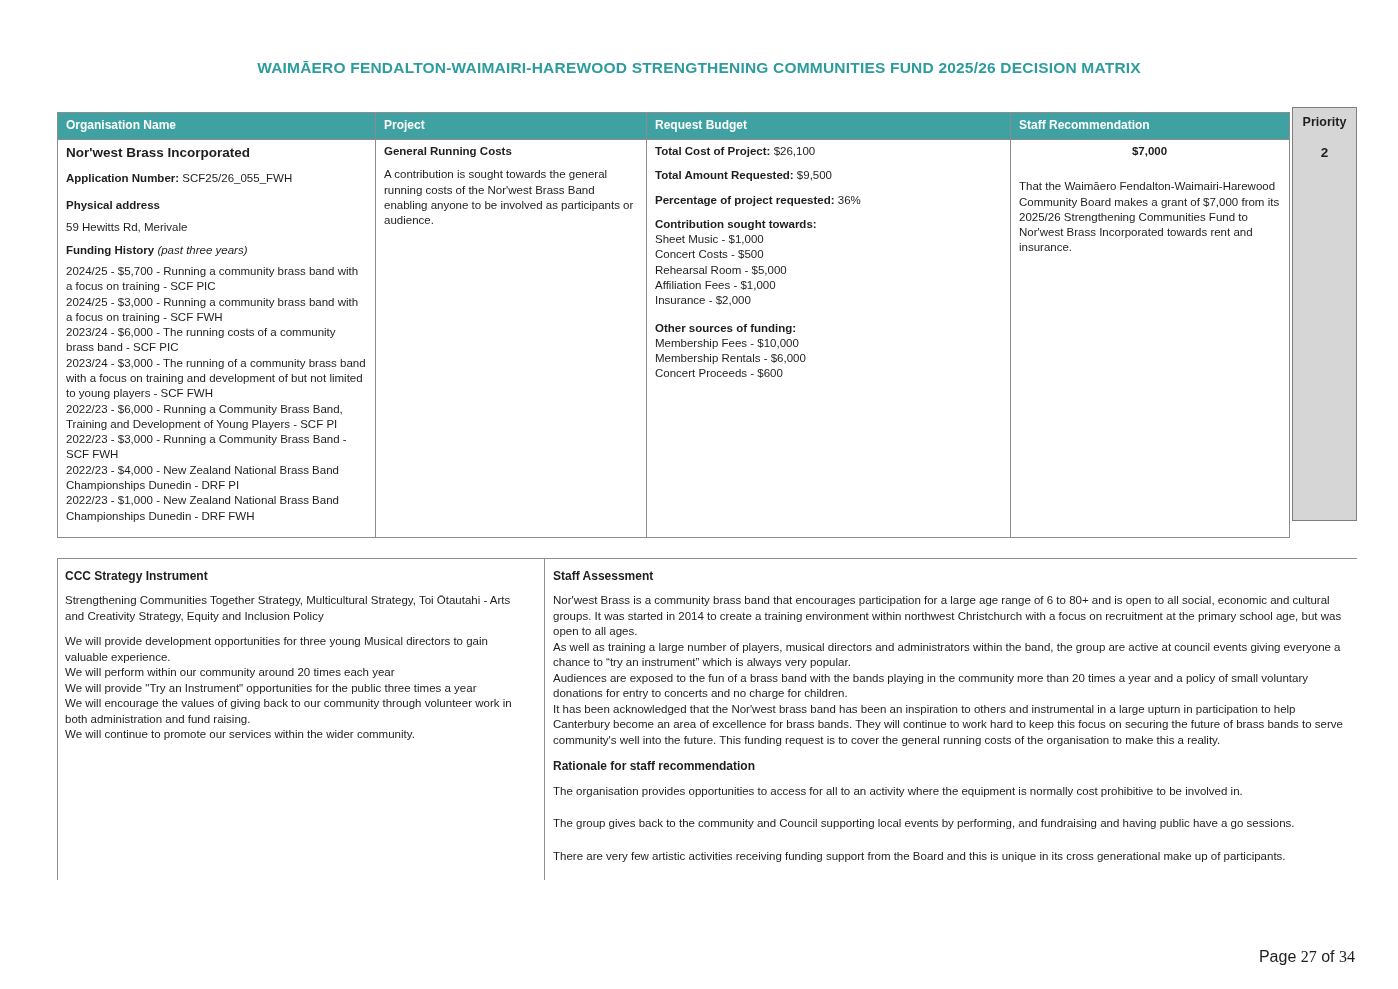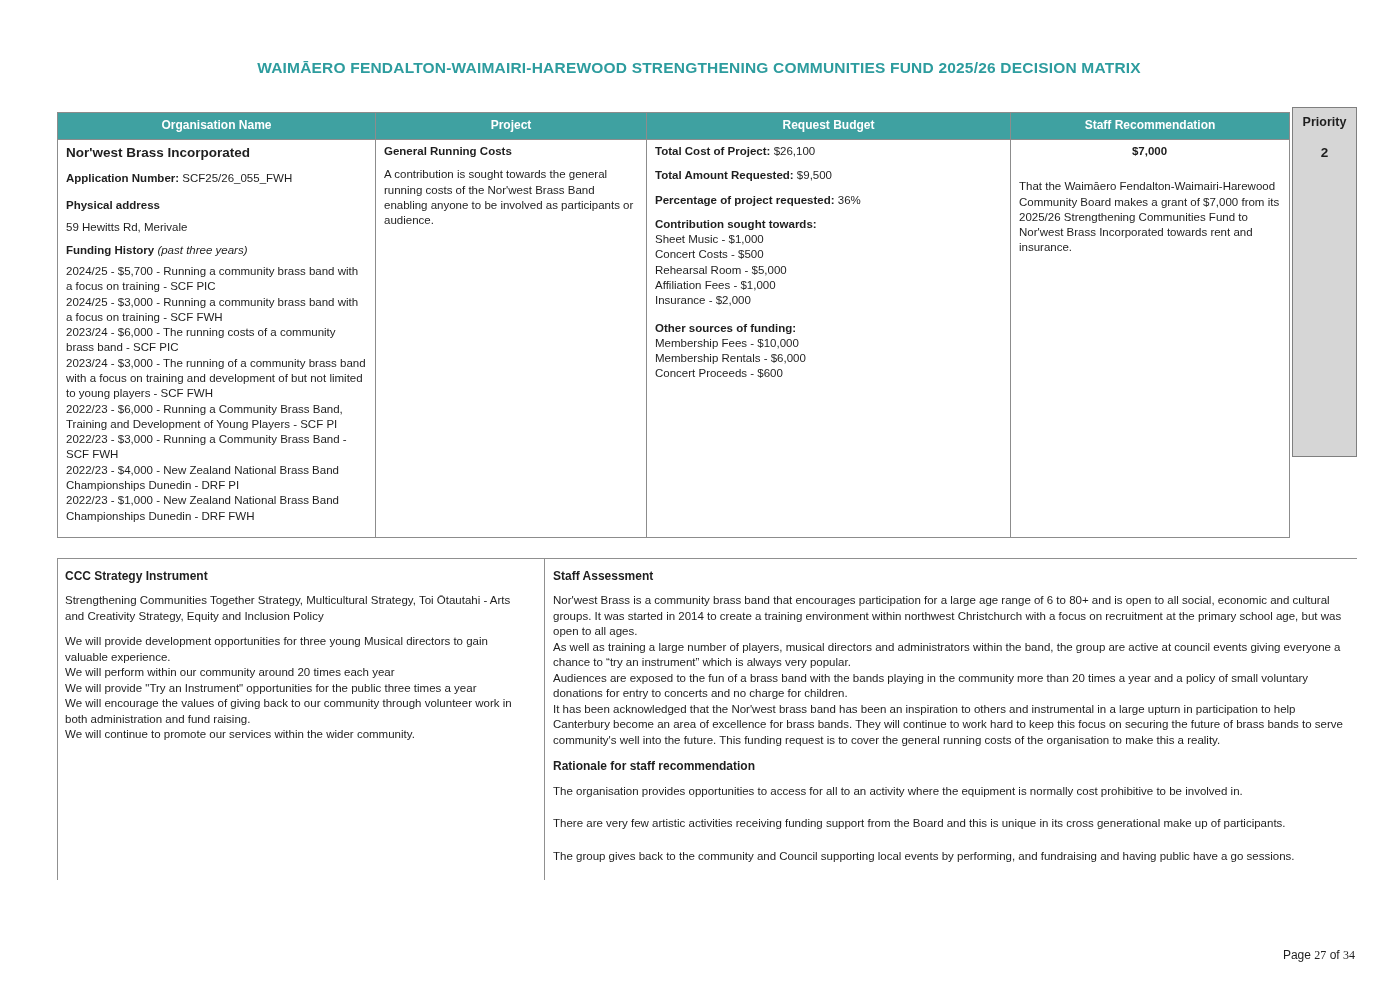--- a/index.html
+++ b/index.html
@@ -15,40 +15,40 @@
     position: absolute; top: 59px; left: 0; width: 100%;
     text-align: center;
     font-size: 15.5px; font-weight: bold;
     color: #2d9c9e;
     letter-spacing: 0.2px;
   }
   
   .matrix-wrap { position: absolute; left: 57px; top: 107px; width: 1300px; }
   .priority-col {
     position: absolute; top: 0; right: 0;
-    width: 65px; height: 350px;
+    width: 65px; height: 414px;
     background: #d6d6d6;
     border: 1px solid #7f7f7f;
     text-align: center;
   }
   .priority-col .p-head { font-weight: bold; font-size: 12.5px; padding-top: 7px; }
   .priority-col .p-val  { font-weight: bold; font-size: 13.5px; margin-top: 16px; }
   table.matrix {
     border-collapse: collapse;
     table-layout: fixed;
     width: 1232px;
     margin-top: 5px;
     font-size: 11.5px;
     line-height: 1.33;
   }
   table.matrix th, table.matrix td { border: 1px solid #8c8c8c; }
   table.matrix th {
     background: #3fa1a1; color: #ffffff;
     font-size: 12px; font-weight: bold;
-    text-align: center; padding: 5px 8px;
+    text-align: left; padding: 5px 8px;
     height: 27px;
   }
   table.matrix td {
     vertical-align: top;
     padding: 4px 9px 10px 8px;
     height: 398px;
     background: #ffffff;
   }
   .col-org { width: 318px; } .col-proj { width: 271px; }
   .col-budget { width: 364px; } .col-staff { width: 279px; }
@@ -73,21 +73,21 @@
     padding: 9px 12px 16px 7px;
   }
   .details .right-cell { flex: 1 1 auto; padding: 9px 4px 16px 8px; }
   .sec-head { font-weight: bold; font-size: 12px; margin-bottom: 9px; }
   .sec-head2 { font-weight: bold; font-size: 12px; margin: 10px 0 9px 0; }
   .para-gap > div { margin-bottom: 17px; }
   .para-gap > div:last-child { margin-bottom: 0; }
   
   .footer {
     position: absolute; top: 948px; right: 43px;
-    font-size: 12px; color: #1e1e1e;
+    font-size: 16px; color: #1e1e1e;
   }
   .footer .num { font-family: "Liberation Serif", serif; }
 </style>
 </head>
 <body>
 
 <div class="page-title">WAIMĀERO FENDALTON-WAIMAIRI-HAREWOOD STRENGTHENING COMMUNITIES FUND 2025/26 DECISION MATRIX</div>
 
 <div class="matrix-wrap">
 
@@ -192,22 +192,22 @@
     <div class="sec-head">Staff Assessment</div>
     <div>
         <div>Nor'west Brass is a community brass band that encourages participation for a large age range of 6 to 80+ and is open to all social, economic and cultural groups. It was started in 2014 to create a training environment within northwest Christchurch with a focus on recruitment at the primary school age, but was open to all ages.</div>
         <div>As well as training a large number of players, musical directors and administrators within the band, the group are active at council events giving everyone a chance to “try an instrument” which is always very popular.</div>
         <div>Audiences are exposed to the fun of a brass band with the bands playing in the community more than 20 times a year and a policy of small voluntary donations for entry to concerts and no charge for children.</div>
         <div>It has been acknowledged that the Nor'west brass band has been an inspiration to others and instrumental in a large upturn in participation to help Canterbury become an area of excellence for brass bands. They will continue to work hard to keep this focus on securing the future of brass bands to serve community's well into the future.   This funding request is to cover the general running costs of the organisation to make this a reality.</div>
       </div>
     <div class="sec-head2">Rationale for staff recommendation</div>
     <div class="para-gap">
         <div>The organisation provides opportunities to access for all to an activity where the equipment is normally cost prohibitive to be involved in.</div>
+        <div>The group gives back to the community and Council supporting local events by performing, and fundraising and having public have a go sessions.</div>
         <div>There are very few artistic activities receiving funding support from the Board and this is unique in its cross generational make up of participants.</div>
-        <div>The group gives back to the community and Council supporting local events by performing, and fundraising and having public have a go sessions.</div>
       </div>
   </div>
 </div>
 
 <div class="footer">
   <span>Page</span>
   <span class="num">27</span>
   <span>of</span>
   <span class="num">34</span>
 </div>

